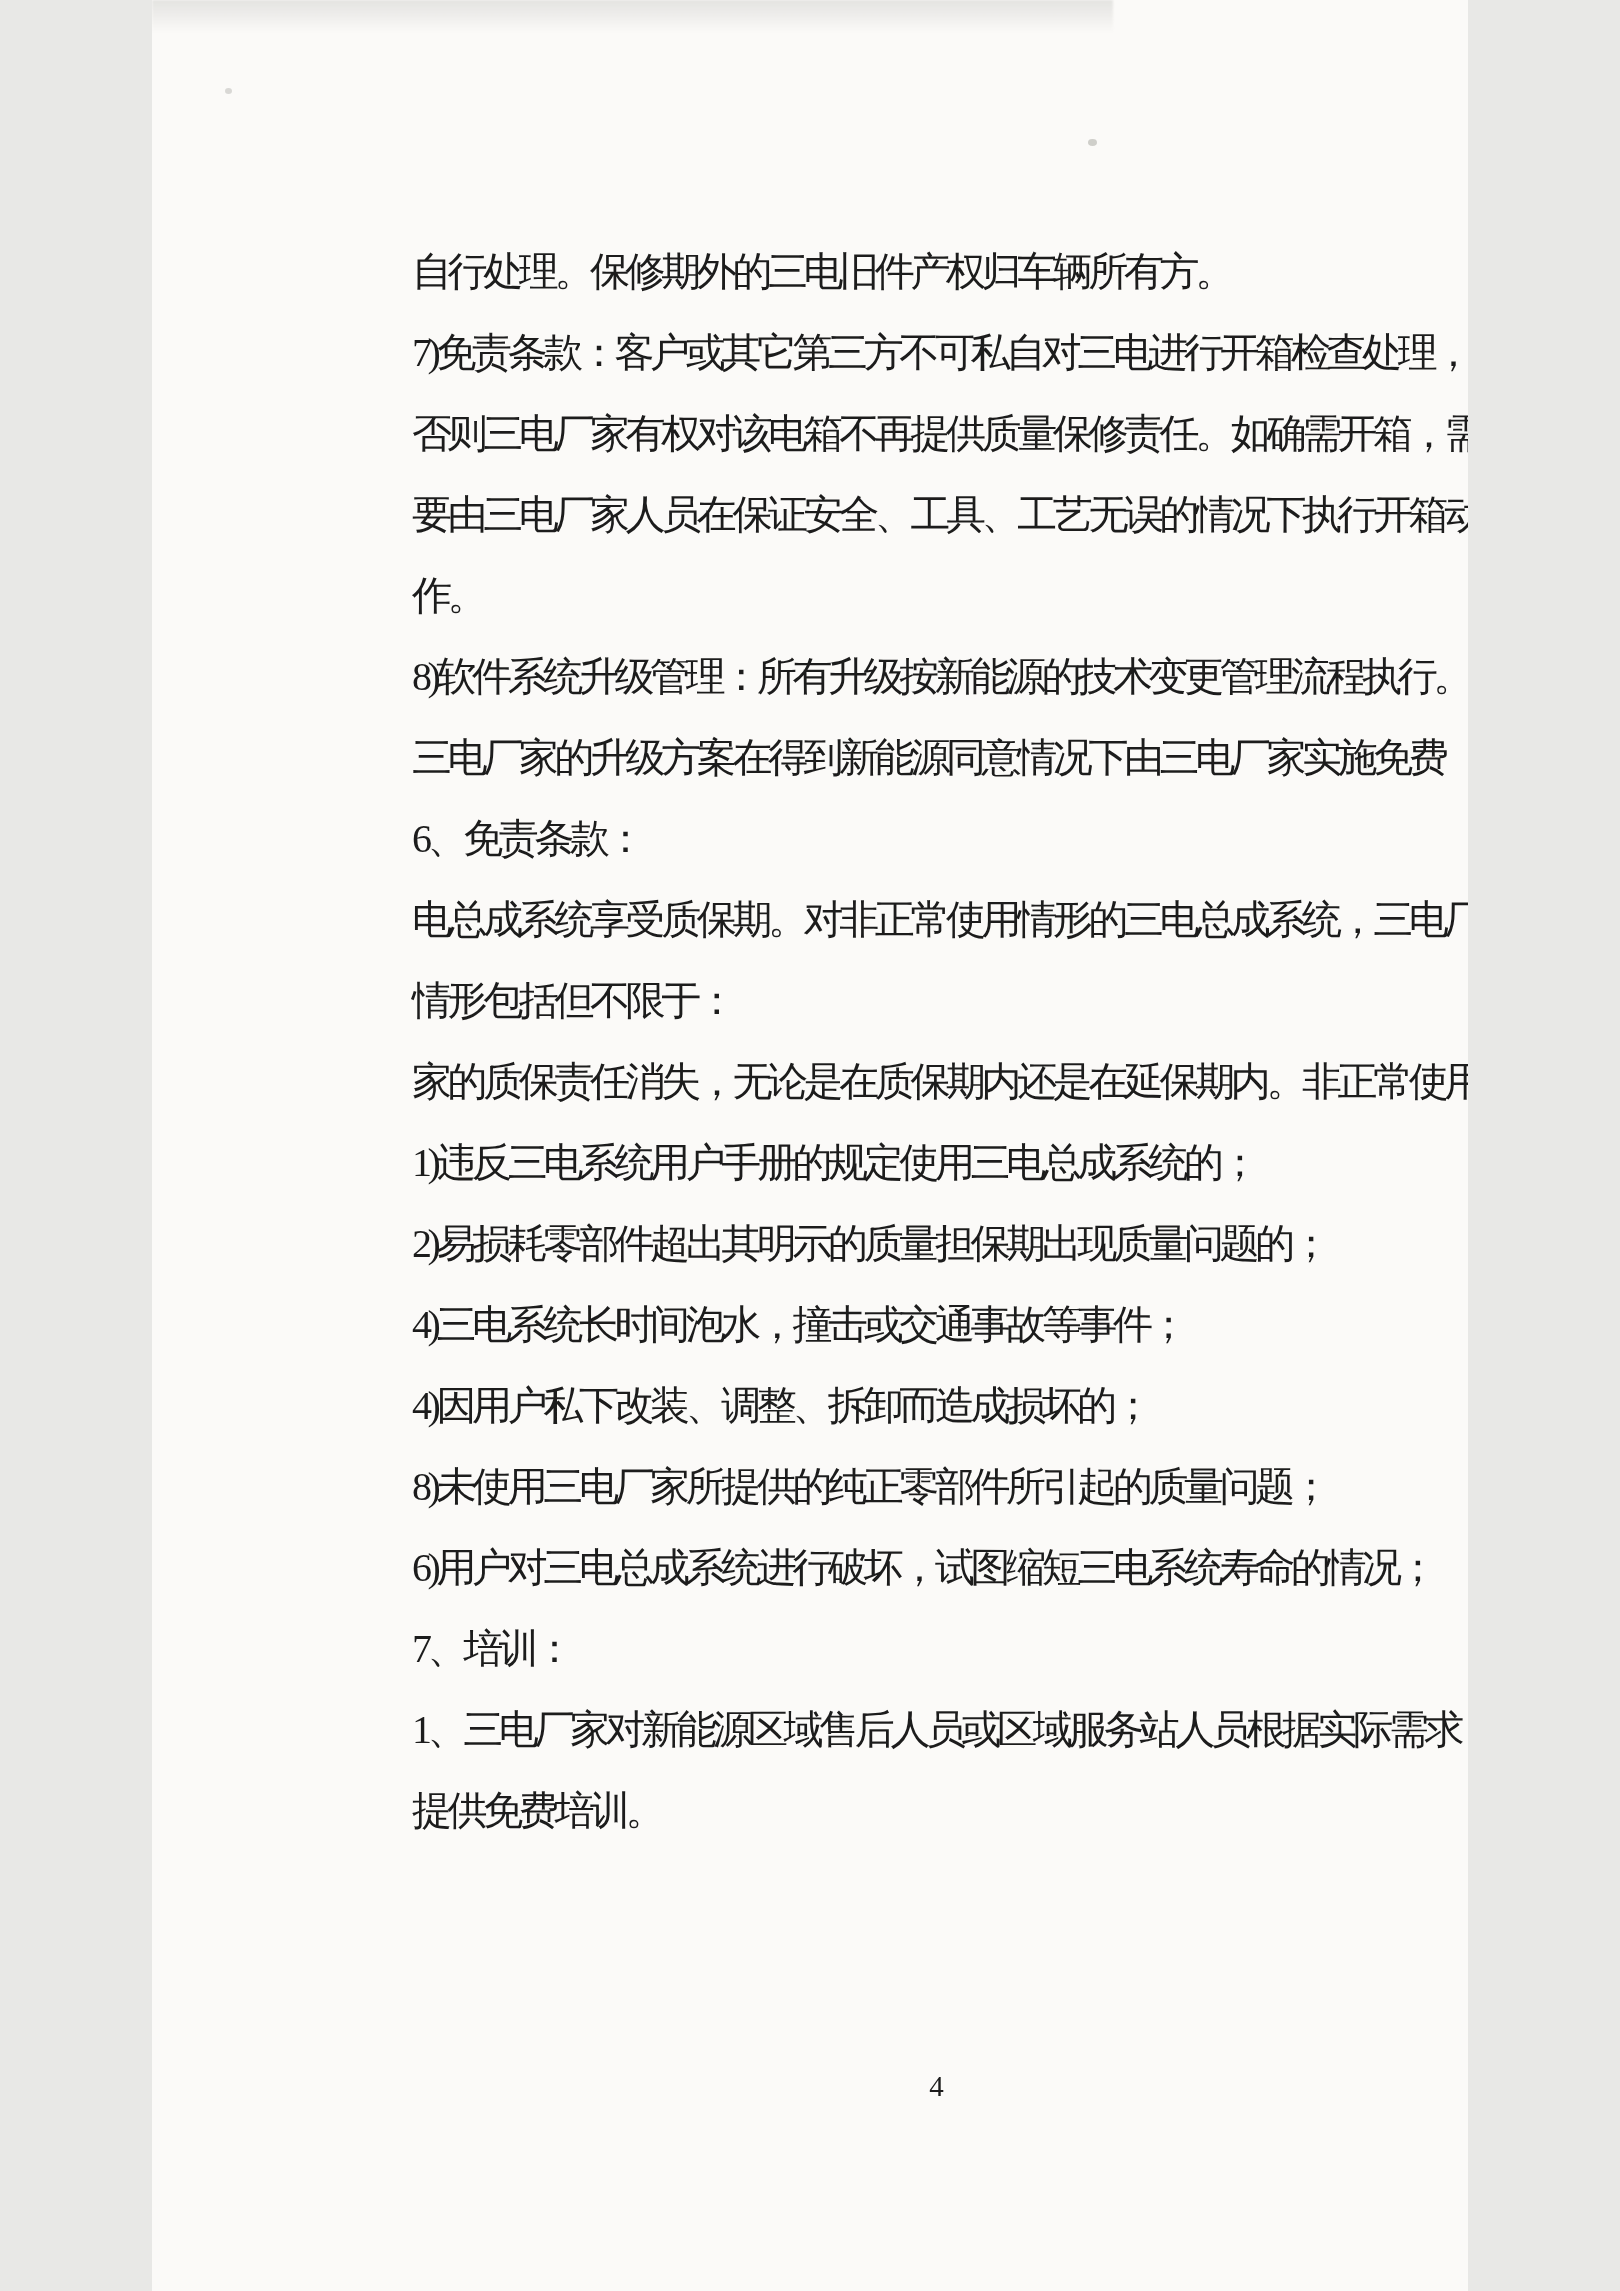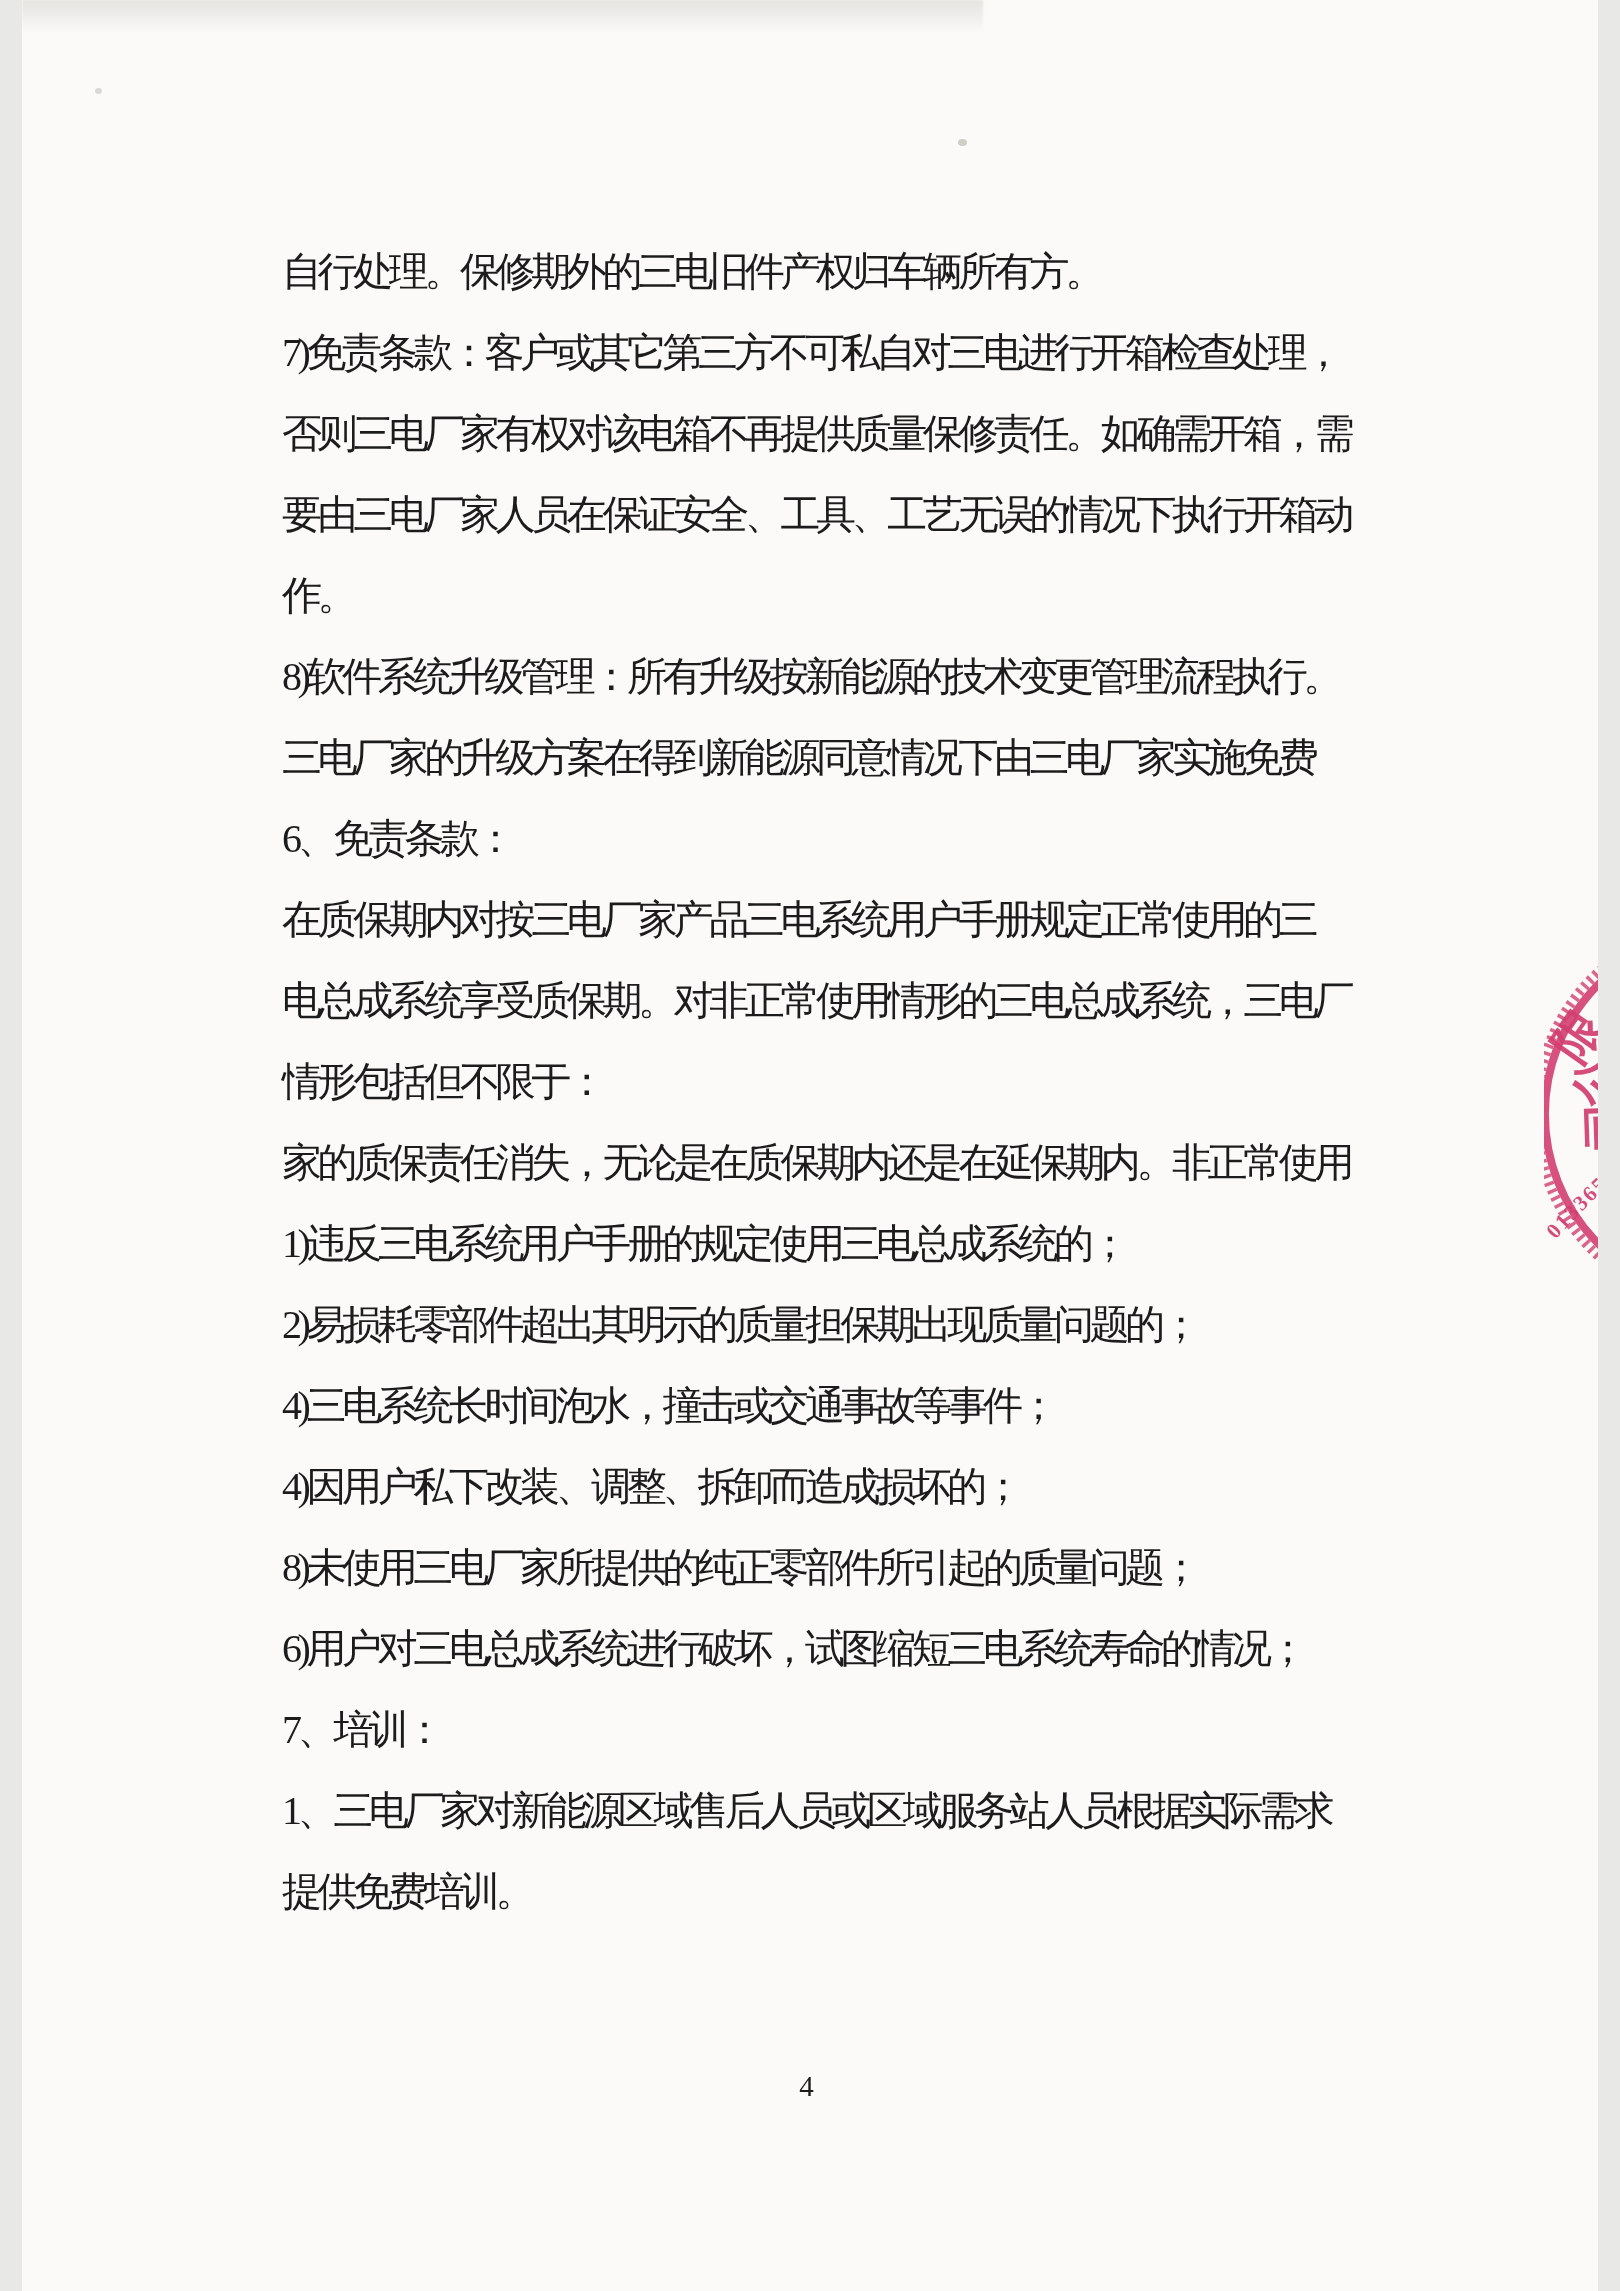--- a/index.html
+++ b/index.html
@@ -1,18 +1,18 @@
 <!DOCTYPE html>
 <html><head>
 <meta charset="utf-8">
 <style>
   html, body { margin: 0; padding: 0; background: #e8e8e6; }
   .page {
     position: relative;
-    width: 1576px;
+    width: 1316px;
     height: 2292px;
     margin: 0 auto;
     background: #fbfaf8;
     overflow: hidden;
     font-family: "Liberation Serif", "DejaVu Serif", serif;
   }
   
   .scan-noise {
     position: absolute;
     top: 0; left: 0;
@@ -79,21 +79,20 @@
 
   <div class="text-block" id="text-block">
       <div class="line">自行处理。保修期外的三电旧件产权归车辆所有方。</div>
       <div class="line">7)免责条款：客户或其它第三方不可私自对三电进行开箱检查处理，</div>
       <div class="line">否则三电厂家有权对该电箱不再提供质量保修责任。如确需开箱，需</div>
       <div class="line">要由三电厂家人员在保证安全、工具、工艺无误的情况下执行开箱动</div>
       <div class="line">作。</div>
       <div class="line">8)软件系统升级管理：所有升级按新能源的技术变更管理流程执行。</div>
       <div class="line">三电厂家的升级方案在得到新能源同意情况下由三电厂家实施免费</div>
       <div class="line">6、免责条款：</div>
-      <div class="line">在质保期内对按三电厂家产品三电系统用户手册规定正常使用的三</div>
       <div class="line">电总成系统享受质保期。对非正常使用情形的三电总成系统，三电厂</div>
       <div class="line">情形包括但不限于：</div>
       <div class="line">家的质保责任消失，无论是在质保期内还是在延保期内。非正常使用</div>
       <div class="line">1)违反三电系统用户手册的规定使用三电总成系统的；</div>
       <div class="line">2)易损耗零部件超出其明示的质量担保期出现质量问题的；</div>
       <div class="line">4)三电系统长时间泡水，撞击或交通事故等事件；</div>
       <div class="line">4)因用户私下改装、调整、拆卸而造成损坏的；</div>
       <div class="line">8)未使用三电厂家所提供的纯正零部件所引起的质量问题；</div>
       <div class="line">6)用户对三电总成系统进行破坏，试图缩短三电系统寿命的情况；</div>
       <div class="line">7、培训：</div>

